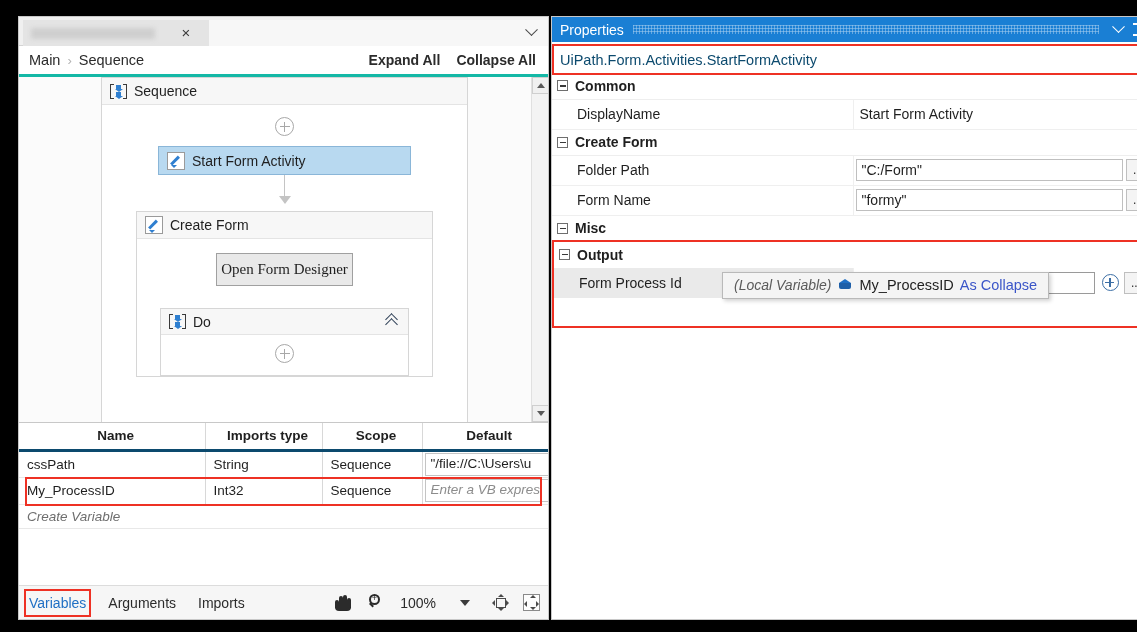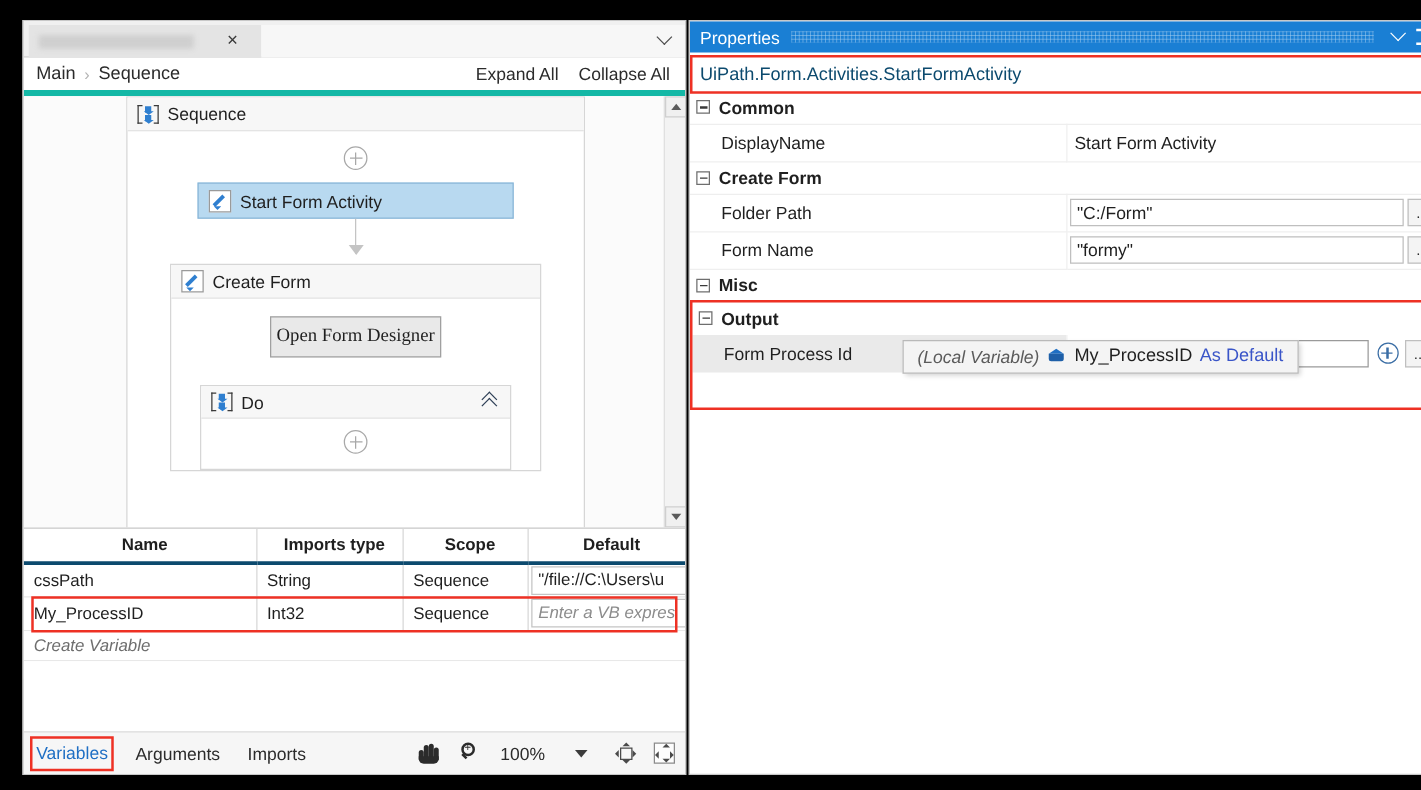--- a/index.html
+++ b/index.html
@@ -75,29 +75,29 @@
     border-bottom: 1.6px solid #4a4a4a;
     transform: rotate(45deg) translate(-2px,-2px);
   }
 
   
   .breadcrumb-row {
     height: 31px;
     background: #ffffff;
     display: flex; align-items: center;
     padding: 0 12px 0 10px;
-    border-bottom: 5px solid #14b8a6;
+    border-bottom: 3px solid #14b8a6;
     box-sizing: border-box;
   }
   .bc-item { font-size: 14.5px; color: #2b2b2b; }
   .bc-sep { font-size: 13px; color: #b4b4b4; margin: 0 7px; }
   .bc-spacer { flex: 1; }
   .bc-action {
     font-size: 14px; color: #2b2b2b;
-    margin-left: 16px; cursor: pointer;
+    margin-left: 16px; cursor: pointer; font-weight: bold;
   }
 
   
   .canvas {
     position: relative;
     height: 345px;
     background: #fbfbfb;
     overflow: hidden;
   }
   .canvas-inner {
@@ -950,19 +950,19 @@
         </tbody>
       </table>
 
       <div class="intellisense">
         <span class="is-local">(Local Variable)</span>
         <span class="is-glyph">
           <span class="top"></span>
             <span class="bot"></span>
         </span>
         <span class="is-name">My_ProcessID</span>
-        <span class="is-as">As Default</span>
+        <span class="is-as">As Collapse</span>
       </div>
     </div>
 
   </div>
 
 </div>
 
 </body></html>

